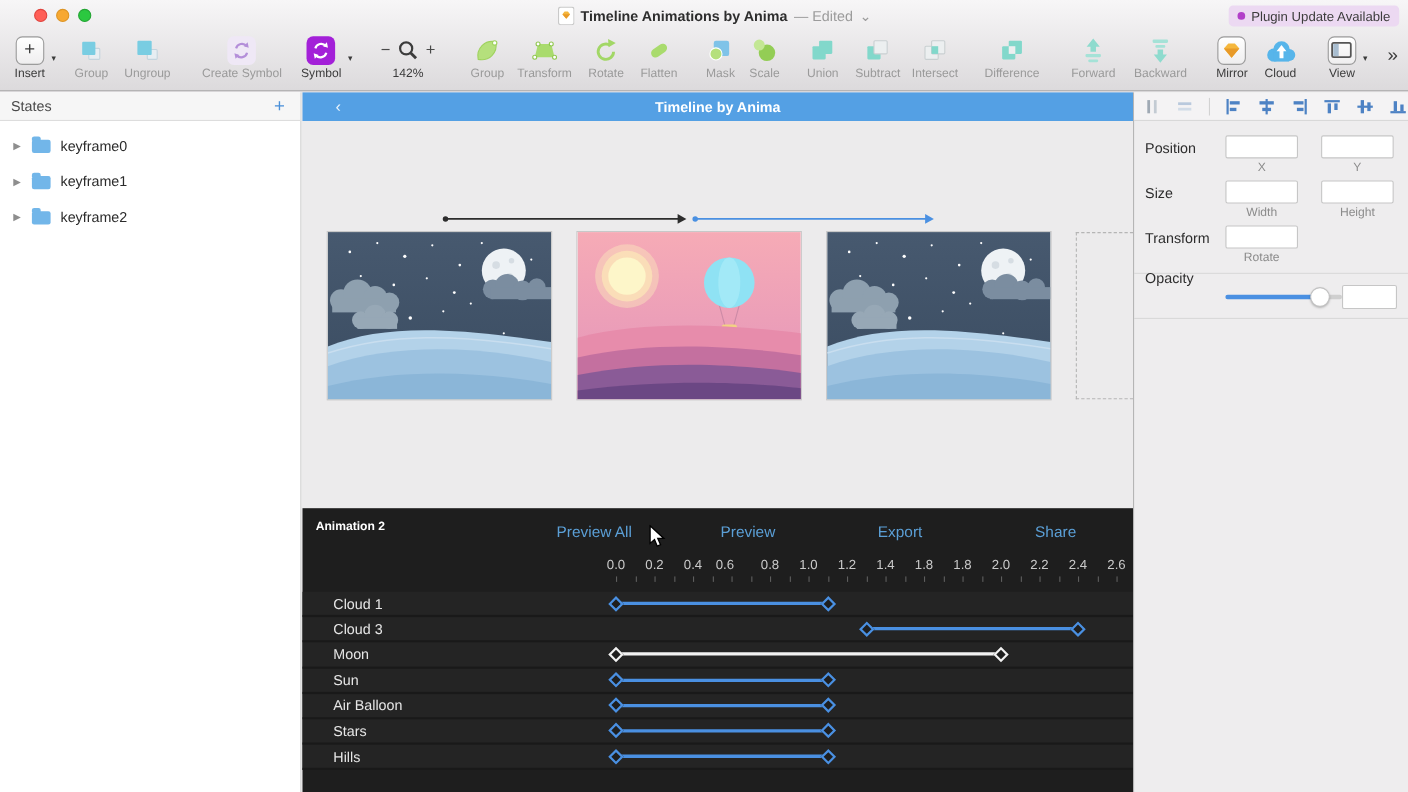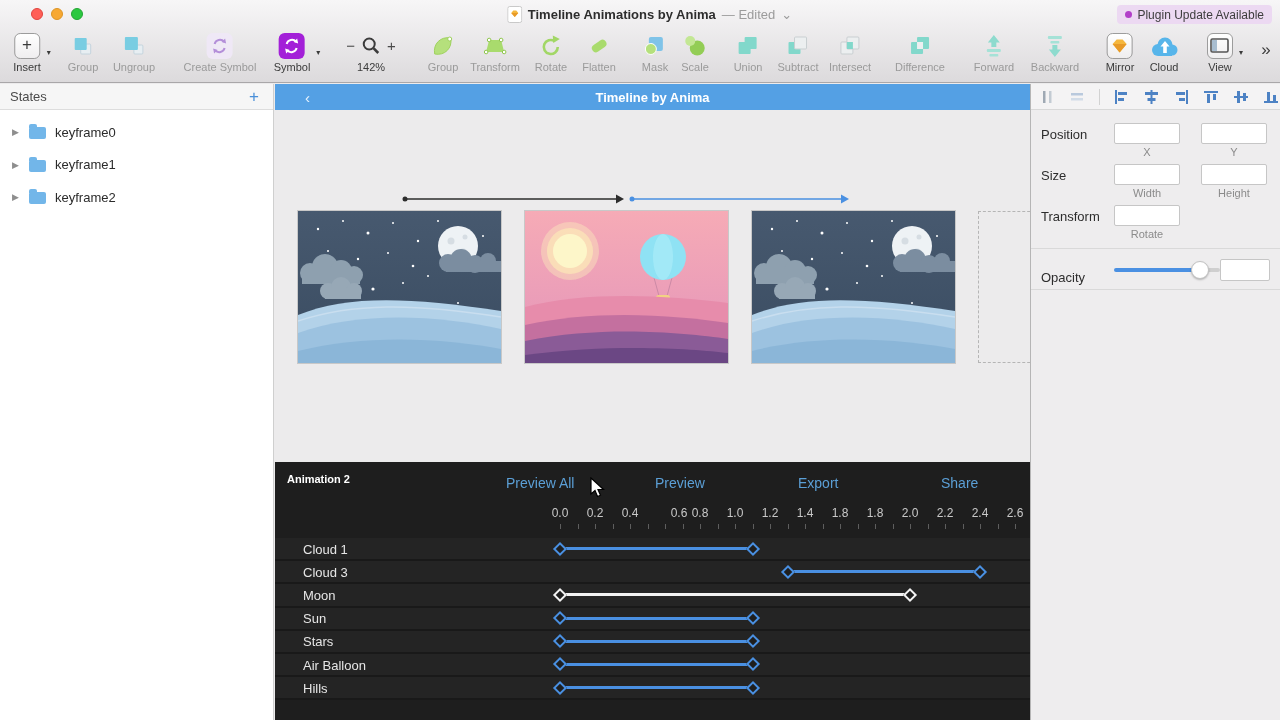--- a/index.html
+++ b/index.html
@@ -512,21 +512,21 @@
       <div class="tl-title">Animation 2</div>
       <span class="tl-action act-0">Preview All</span>
       <span class="tl-action act-1">Preview</span>
       <span class="tl-action act-2">Export</span>
       <span class="tl-action act-3">Share</span>
 
       <div class="tl-ruler">
           <span class="ruler-label" style="left: 268px;">0.0</span>
           <span class="ruler-label" style="left: 303px;">0.2</span>
           <span class="ruler-label" style="left: 338px;">0.4</span>
-          <span class="ruler-label" style="left: 387px;">0.6</span>
+          <span class="ruler-label" style="left: 367px;">0.6</span>
           <span class="ruler-label" style="left: 408px;">0.8</span>
           <span class="ruler-label" style="left: 443px;">1.0</span>
           <span class="ruler-label" style="left: 478px;">1.2</span>
           <span class="ruler-label" style="left: 513px;">1.4</span>
           <span class="ruler-label" style="left: 548px;">1.8</span>
           <span class="ruler-label" style="left: 583px;">1.8</span>
           <span class="ruler-label" style="left: 618px;">2.0</span>
           <span class="ruler-label" style="left: 653px;">2.2</span>
           <span class="ruler-label" style="left: 688px;">2.4</span>
           <span class="ruler-label" style="left: 723px;">2.6</span>
@@ -570,25 +570,25 @@
         </div>
         <div class="tl-row">
           <span class="tl-row-label">Moon</span>
           <div class="tl-bar" style="left: 285px; width: 350px; color: rgb(242, 242, 242);"></div>
         </div>
         <div class="tl-row">
           <span class="tl-row-label">Sun</span>
           <div class="tl-bar" style="left: 285px; width: 192.5px; color: rgb(74, 144, 226);"></div>
         </div>
         <div class="tl-row">
+          <span class="tl-row-label">Air Balloon</span>
+          <div class="tl-bar" style="left: 285px; width: 192.5px; color: rgb(74, 144, 226);"></div>
+        </div>
+        <div class="tl-row">
           <span class="tl-row-label">Stars</span>
-          <div class="tl-bar" style="left: 285px; width: 192.5px; color: rgb(74, 144, 226);"></div>
-        </div>
-        <div class="tl-row">
-          <span class="tl-row-label">Air Balloon</span>
           <div class="tl-bar" style="left: 285px; width: 192.5px; color: rgb(74, 144, 226);"></div>
         </div>
         <div class="tl-row">
           <span class="tl-row-label">Hills</span>
           <div class="tl-bar" style="left: 285px; width: 192.5px; color: rgb(74, 144, 226);"></div>
         </div>
       </div>
     </div>
   </div>
 
@@ -646,21 +646,21 @@
     <input class="insp-input" style="left: 170px; top: 80px;" readonly="">
     <span class="sub-label" style="left:83px; top:103px">Width</span>
     <span class="sub-label" style="left:170px; top:103px">Height</span>
 
     <span class="insp-label" style="top:125px">Transform</span>
     <input class="insp-input" style="left: 83px; top: 121px;" readonly="">
     <span class="sub-label" style="left:83px; top:144px">Rotate</span>
 
     <span class="insp-divider" style="top:164px"></span>
 
-    <span class="insp-label" style="top:186px">Opacity</span>
+    <span class="insp-label" style="top:161px">Opacity</span>
     <span class="op-track"></span>
     <span class="op-track-rest"></span>
     <span class="op-knob"></span>
     <input class="op-input" readonly="" style="">
 
     <span class="insp-divider" style="top:205px"></span>
   </div>
 
   <svg class="cursor" width="16" height="22">
     <polygon points="1,1 1,17 5,13.5 7.5,19.5 10.5,18.2 8,12.5 13.5,12.5" fill="#fff" stroke="#000" stroke-width="1.2"></polygon>

